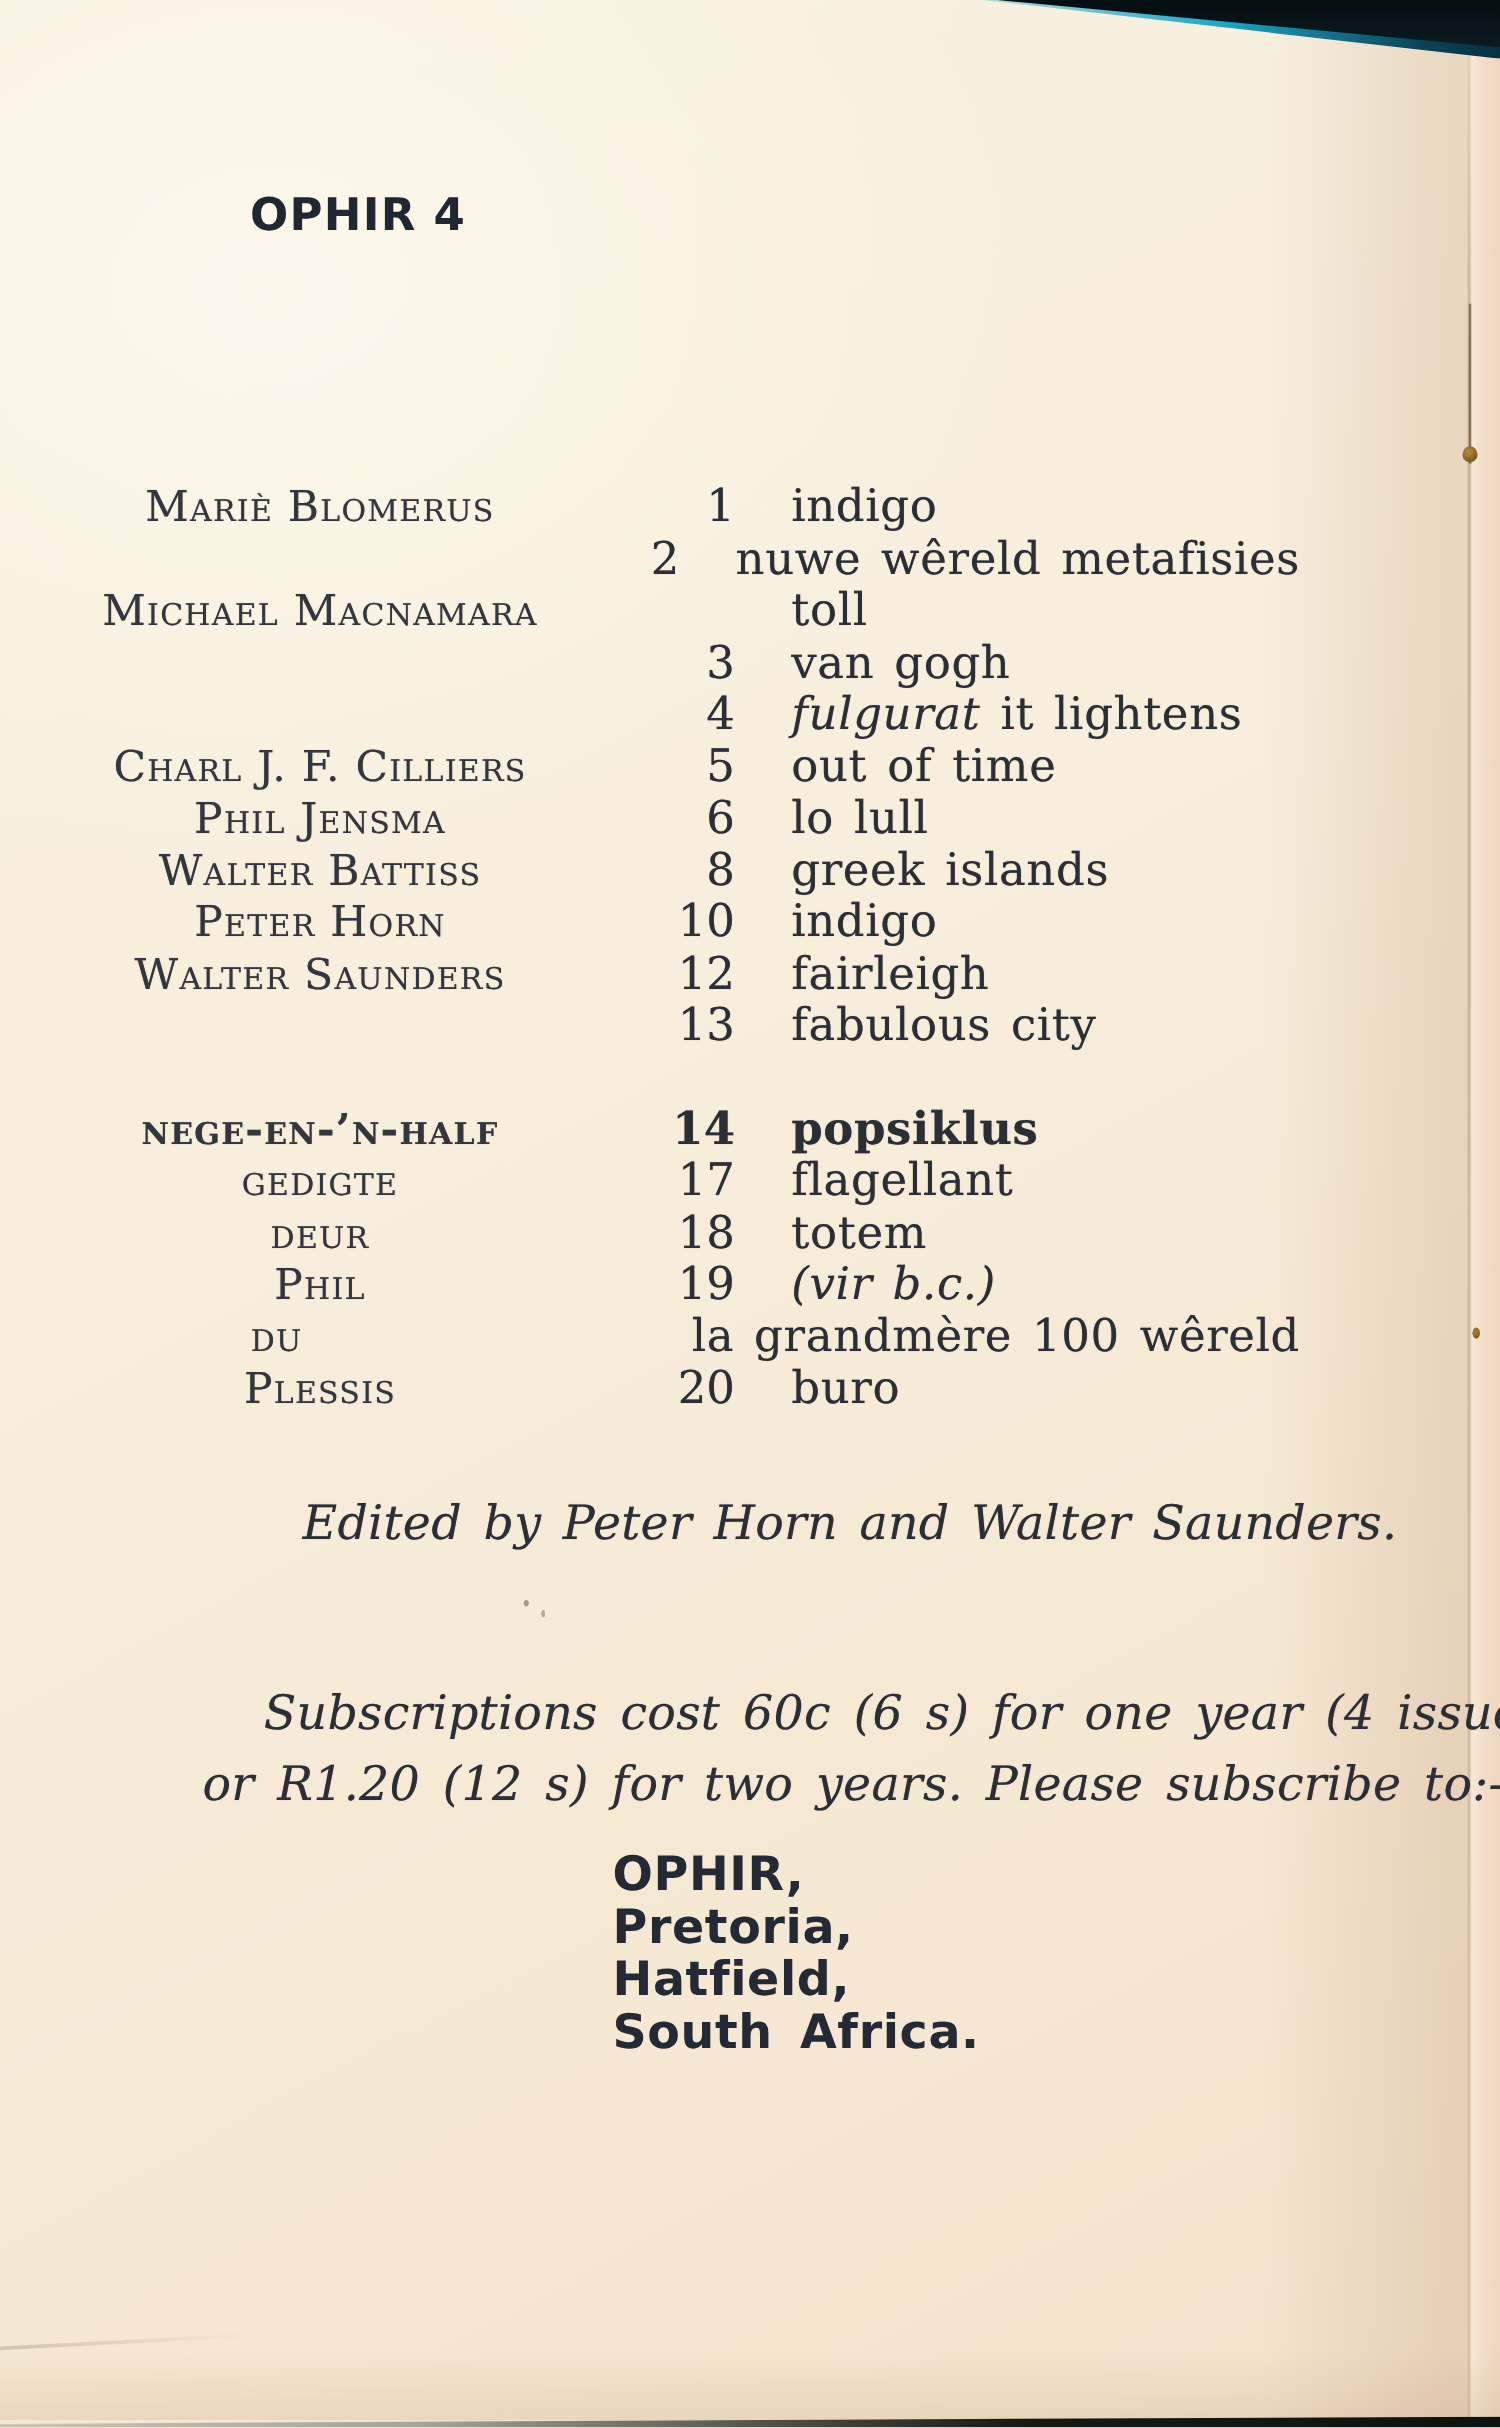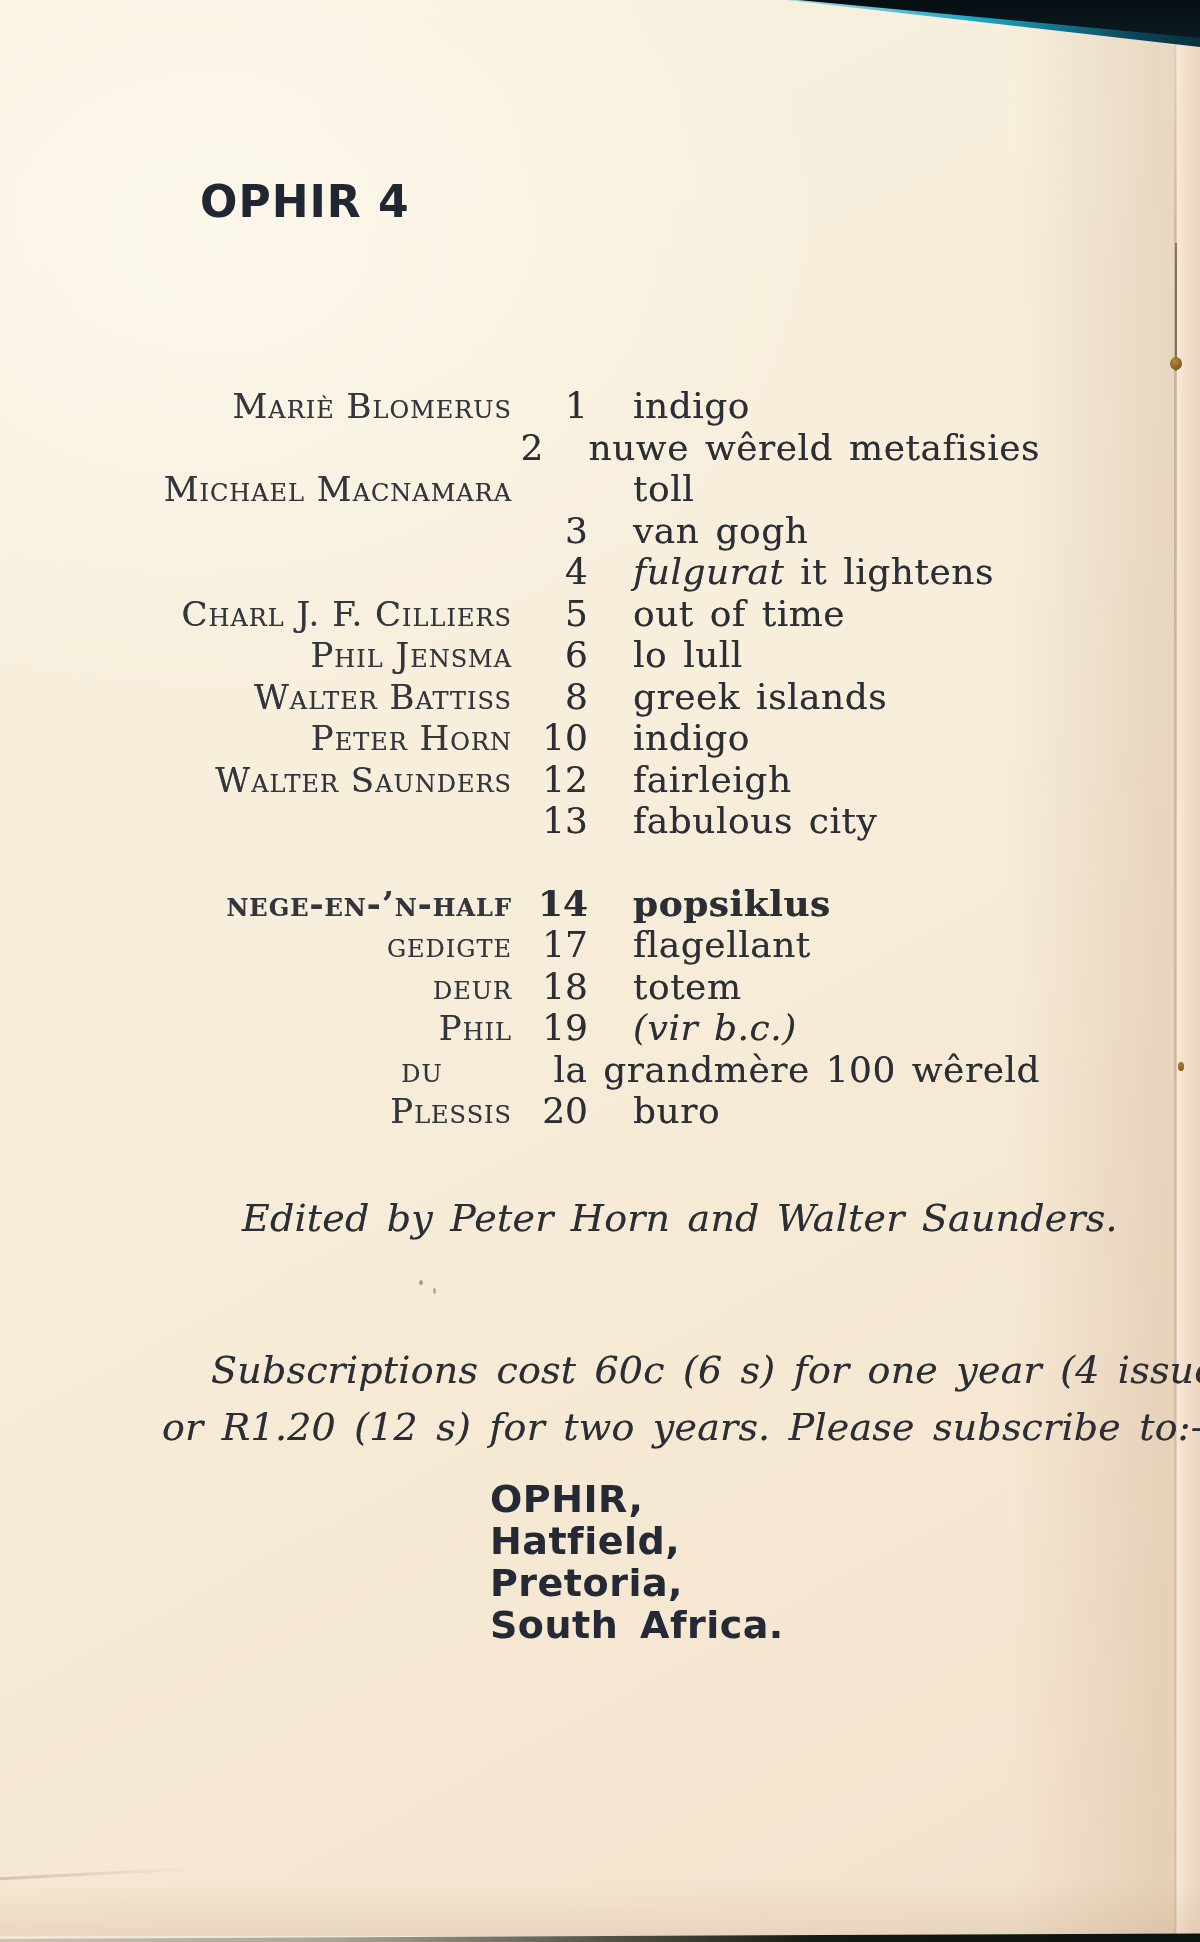--- a/index.html
+++ b/index.html
@@ -37,29 +37,29 @@
     background:linear-gradient(to bottom,rgba(190,160,130,0),rgba(185,152,120,0.20));}
   .bottom-strip{position:absolute;bottom:0;left:0;width:100%;height:9px;
     background:linear-gradient(to right,#c9c4b4 0%,#a8a395 28%,#565648 50%,#151a12 68%,#0c1410 100%);
     clip-path:polygon(0 68%,55% 30%,100% 5%,100% 100%,0 100%);}
   .corner-crease{position:absolute;left:0;top:1872px;width:200px;height:3px;
     background:linear-gradient(to right,rgba(150,128,102,0.35),rgba(150,128,102,0));transform:rotate(-3deg);}
   .tiny-mark-1{position:absolute;left:419px;top:1280px;width:4px;height:5px;background:rgba(95,90,84,0.55);border-radius:50%;}
   .tiny-mark-2{position:absolute;left:433px;top:1288px;width:3px;height:6px;background:rgba(95,90,84,0.45);border-radius:50%;}
   
   .masthead{
-    position:absolute;left:200px;top:176px;margin:0;
+    position:absolute;left:200px;top:152px;margin:0;
     font-family:"DejaVu Sans",sans-serif;font-weight:bold;
-    font-size:44px;letter-spacing:1px;color:#202733;
+    font-size:36px;letter-spacing:1px;color:#202733;
   }
   .contents{position:absolute;left:0;top:385px;width:1040px;color:#2c2f36;}
   .row{display:flex;align-items:baseline;height:41.5px;line-height:41.5px;}
   .row.group-start{margin-top:41px;font-weight:bold;}
   .author{
-    width:512px;text-align:right;
+    width:512px;text-align:center;
     font-variant:small-caps;font-size:34px;letter-spacing:1px;color:#33363d;
     white-space:nowrap;
   }
   .num{width:76px;text-align:right;font-size:36px;color:#2b2e35;}
   .title{padding-left:45px;font-size:36px;letter-spacing:0.5px;word-spacing:4px;color:#2b2e35;white-space:nowrap;}
   .title .ital{}
   .contents-text{text-shadow:0 0 0.6px rgba(45,48,55,0.55);}
   .edited{
     position:absolute;left:242px;top:1196px;margin:0;
     font-style:italic;font-size:38px;letter-spacing:0.2px;word-spacing:5px;color:#2b2e35;
@@ -203,18 +203,18 @@
     </div>
   </div>
 
   <p class="edited">Edited by Peter Horn and Walter Saunders.</p>
 
   <p class="sub1">Subscriptions cost 60c (6 s) for one year (4 issues)</p>
   <p class="sub2">or R1.20 (12 s) for two years. Please subscribe to:-</p>
 
   <div class="address">
     <div>OPHIR,</div>
+    <div>Pretoria,</div>
     <div>Hatfield,</div>
-    <div>Pretoria,</div>
     <div>South Africa.</div>
   </div>
 
 </div>
 
 </body></html>

